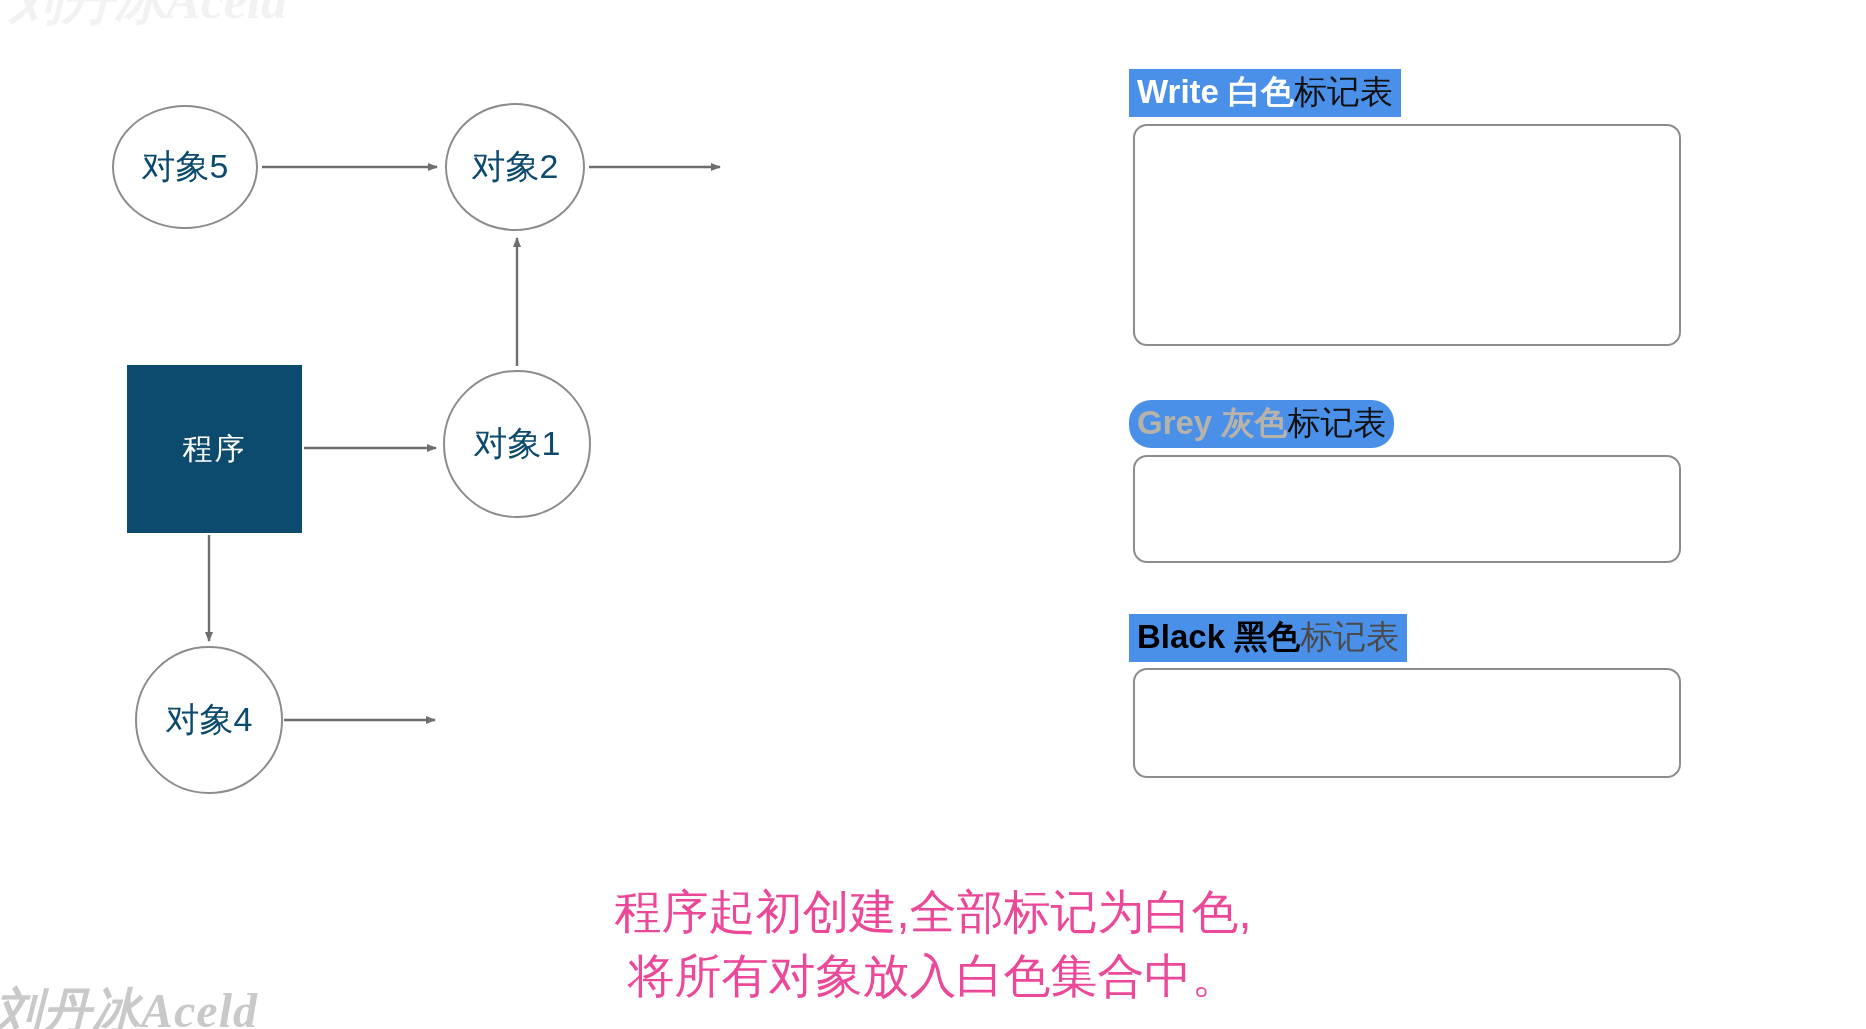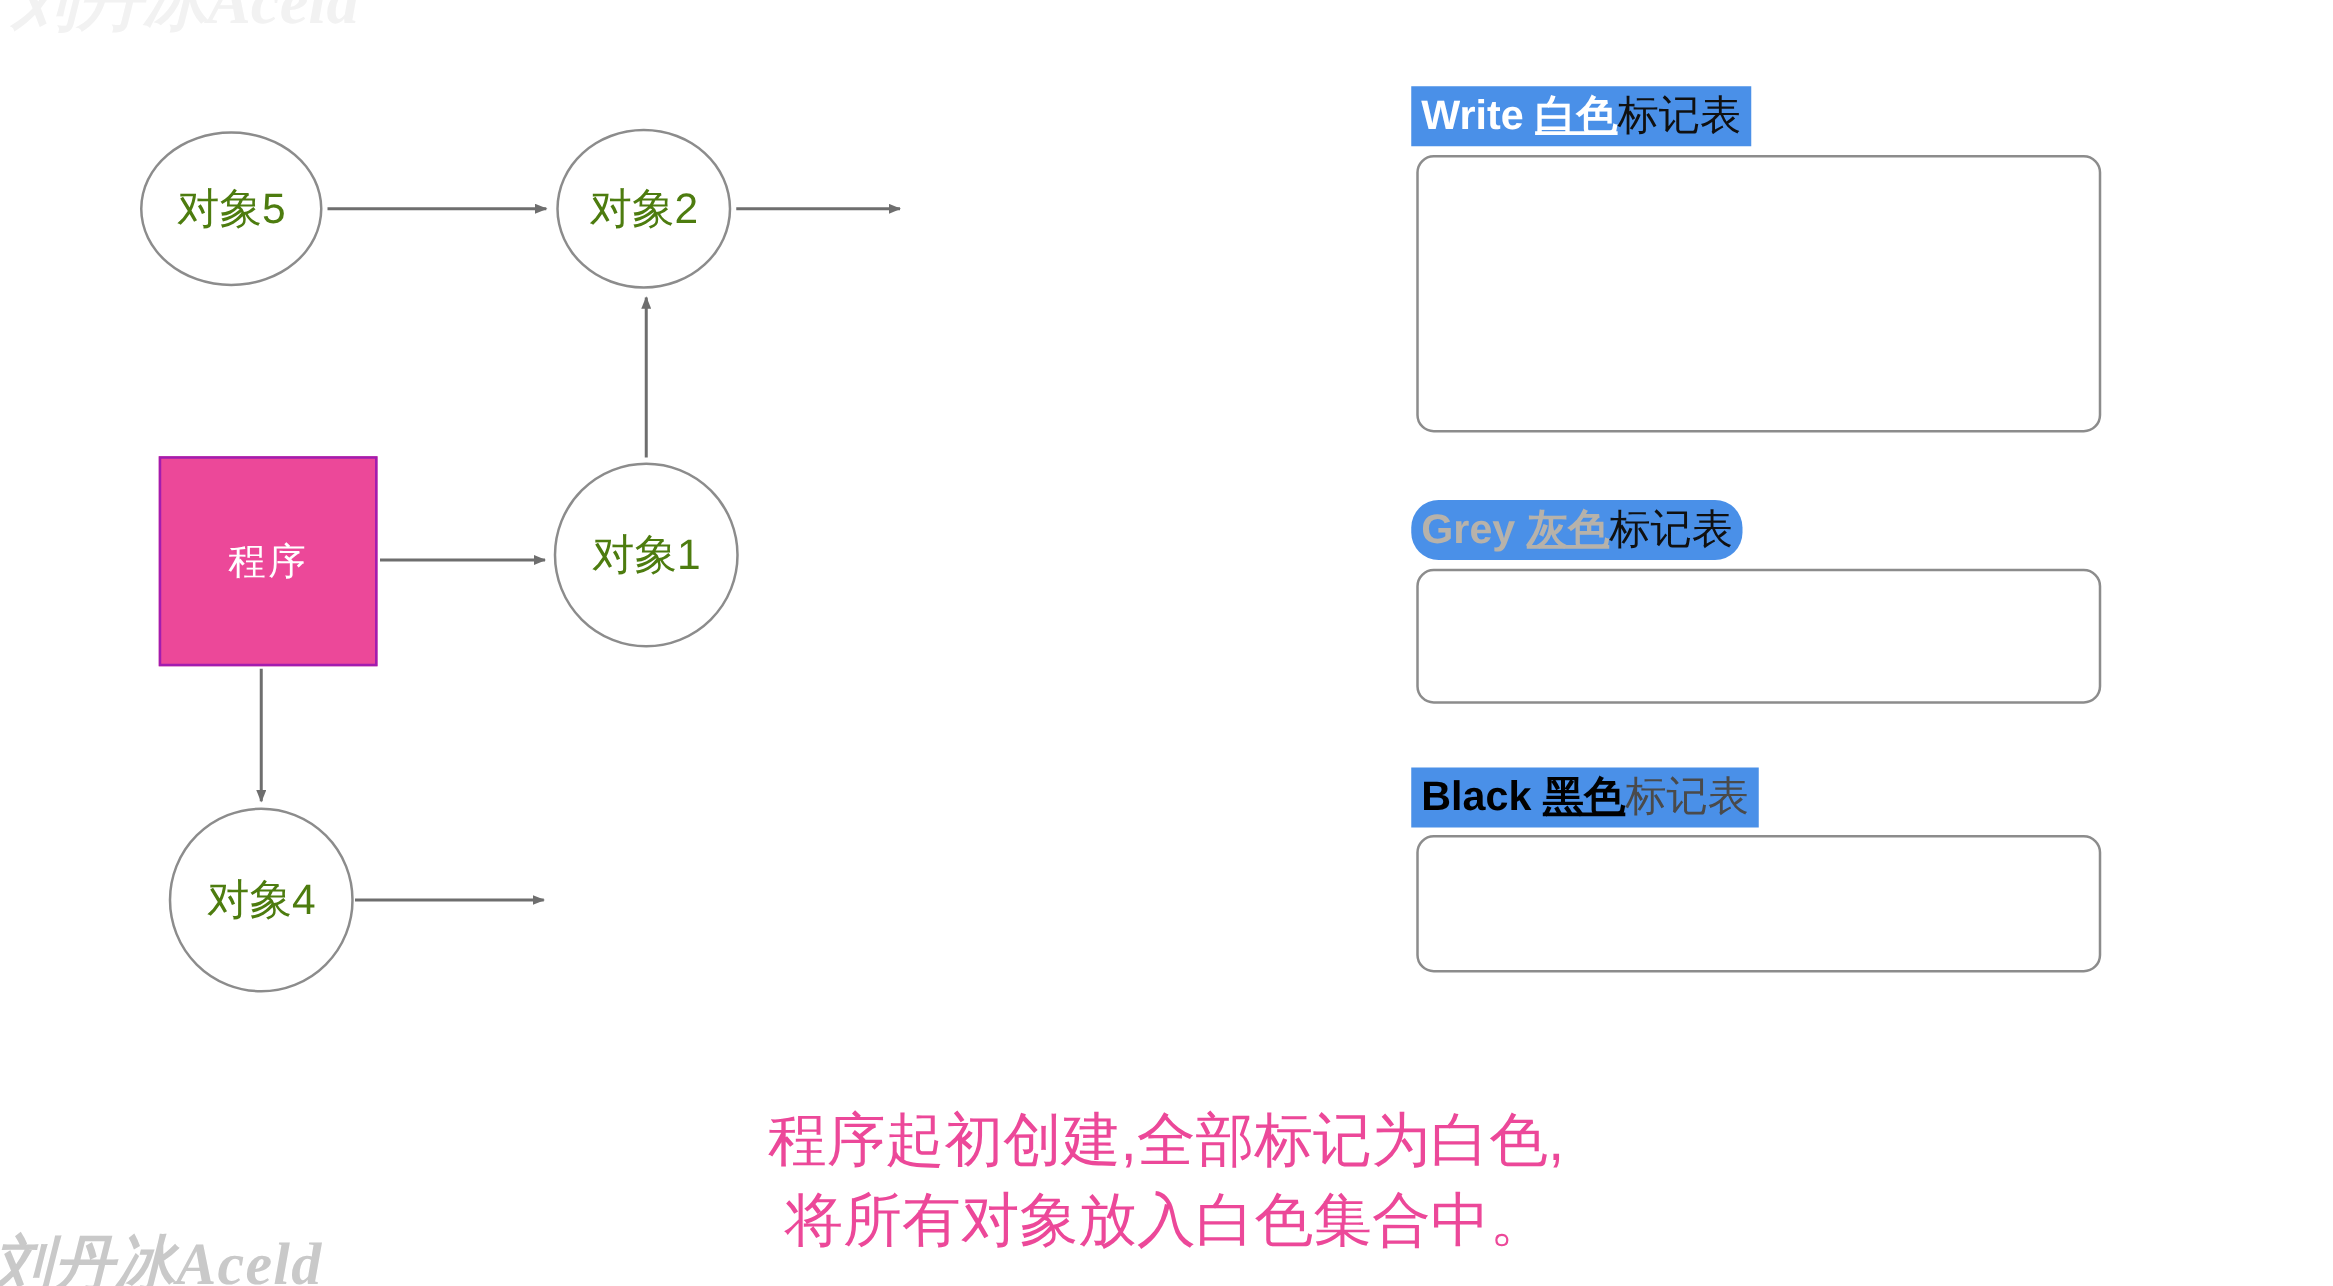--- a/index.html
+++ b/index.html
@@ -55,28 +55,28 @@
     border: 2px solid #8c8c8c;
     border-radius: 50%;
     background: #ffffff;
     display: flex;
     align-items: center;
     justify-content: center;
     box-sizing: border-box;
   }
   .node-label {
     font-size: 34px;
-    color: #4d7c0f;
+    color: #0c4a6e;
     font-family: "Liberation Sans", "DejaVu Sans", sans-serif;
     white-space: nowrap;
   }
   .program-box {
     position: absolute;
-    background: #ec4899;
-    border: 2px solid #a21caf;
+    background: #0c4a6e;
+    border: 2px solid #0c4a6e;
     display: flex;
     align-items: center;
     justify-content: center;
     box-sizing: border-box;
   }
   .program-label {
     font-size: 30px;
     color: #ffffff;
     font-weight: normal;
     letter-spacing: 2px;
@@ -88,21 +88,21 @@
     position: absolute;
     background: #4a90e8;
     padding: 2px 8px 4px 8px;
     font-size: 33px;
     font-weight: bold;
     white-space: nowrap;
     line-height: 1.28;
     z-index: 3;
   }
   .mark-title .seg-en { font-weight: bold; }
-  .mark-title .seg-cn { font-weight: bold; text-decoration: underline; }
+  .mark-title .seg-cn { font-weight: bold; }
   .mark-title .seg-tail { font-weight: normal; }
   .t-white .seg-en, .t-white .seg-cn { color: #ffffff; }
   .t-white .seg-tail { color: #101010; }
   .t-grey .seg-en, .t-grey .seg-cn { color: #b7b2aa; }
   .t-grey .seg-tail { color: #101010; }
   .t-black .seg-en, .t-black .seg-cn { color: #000000; }
   .t-black .seg-tail { color: #4a4a4a; }
 
   .mark-box {
     position: absolute;

